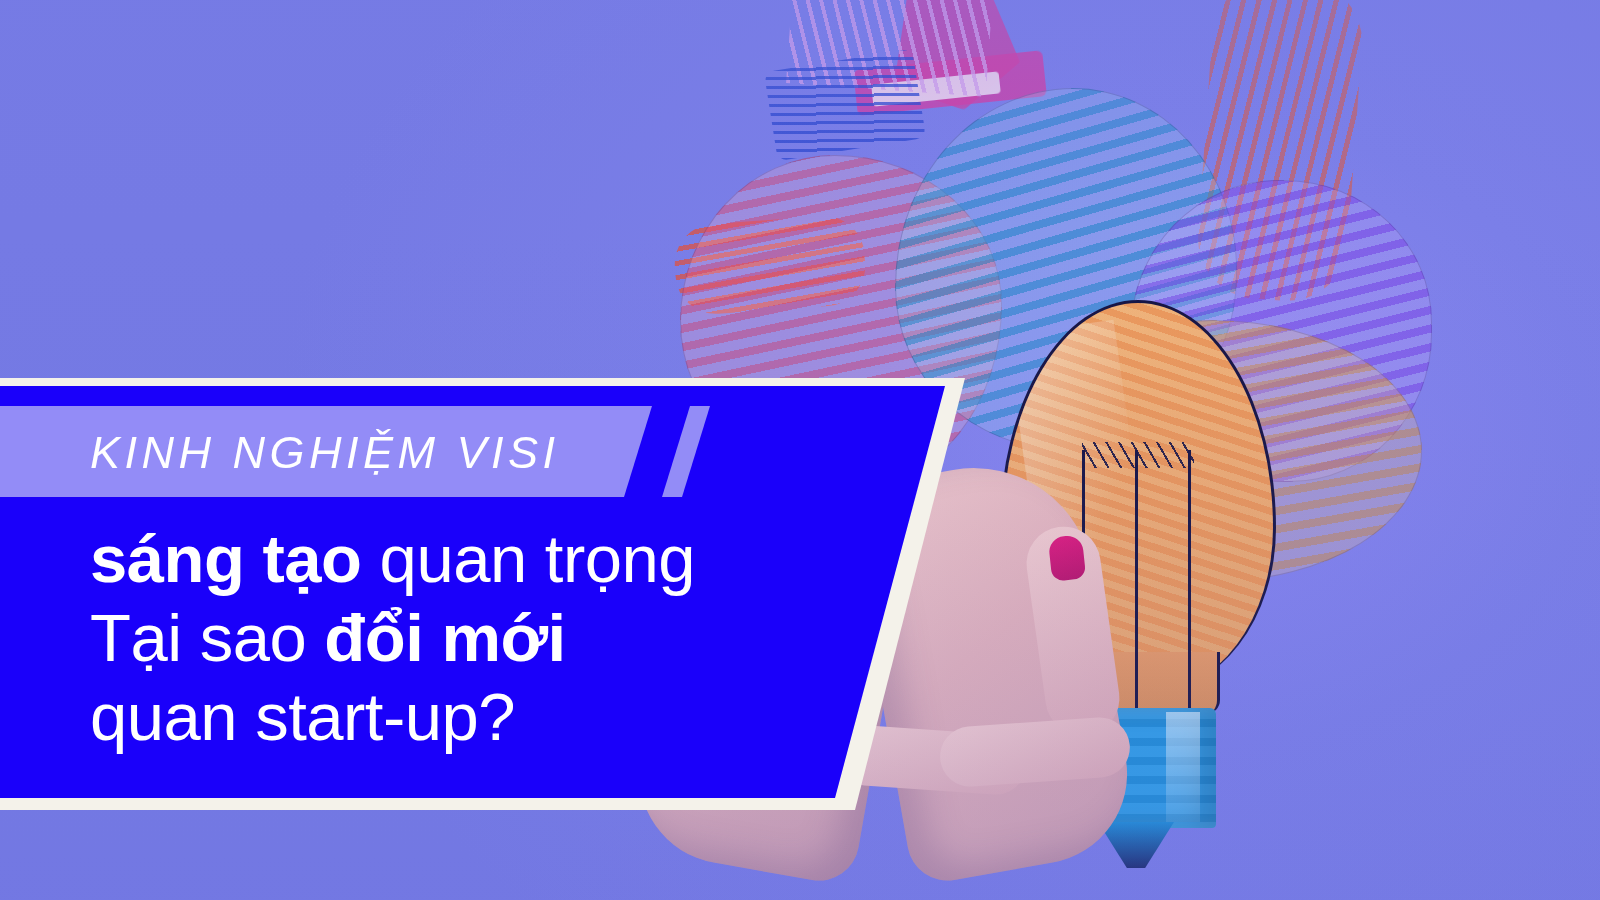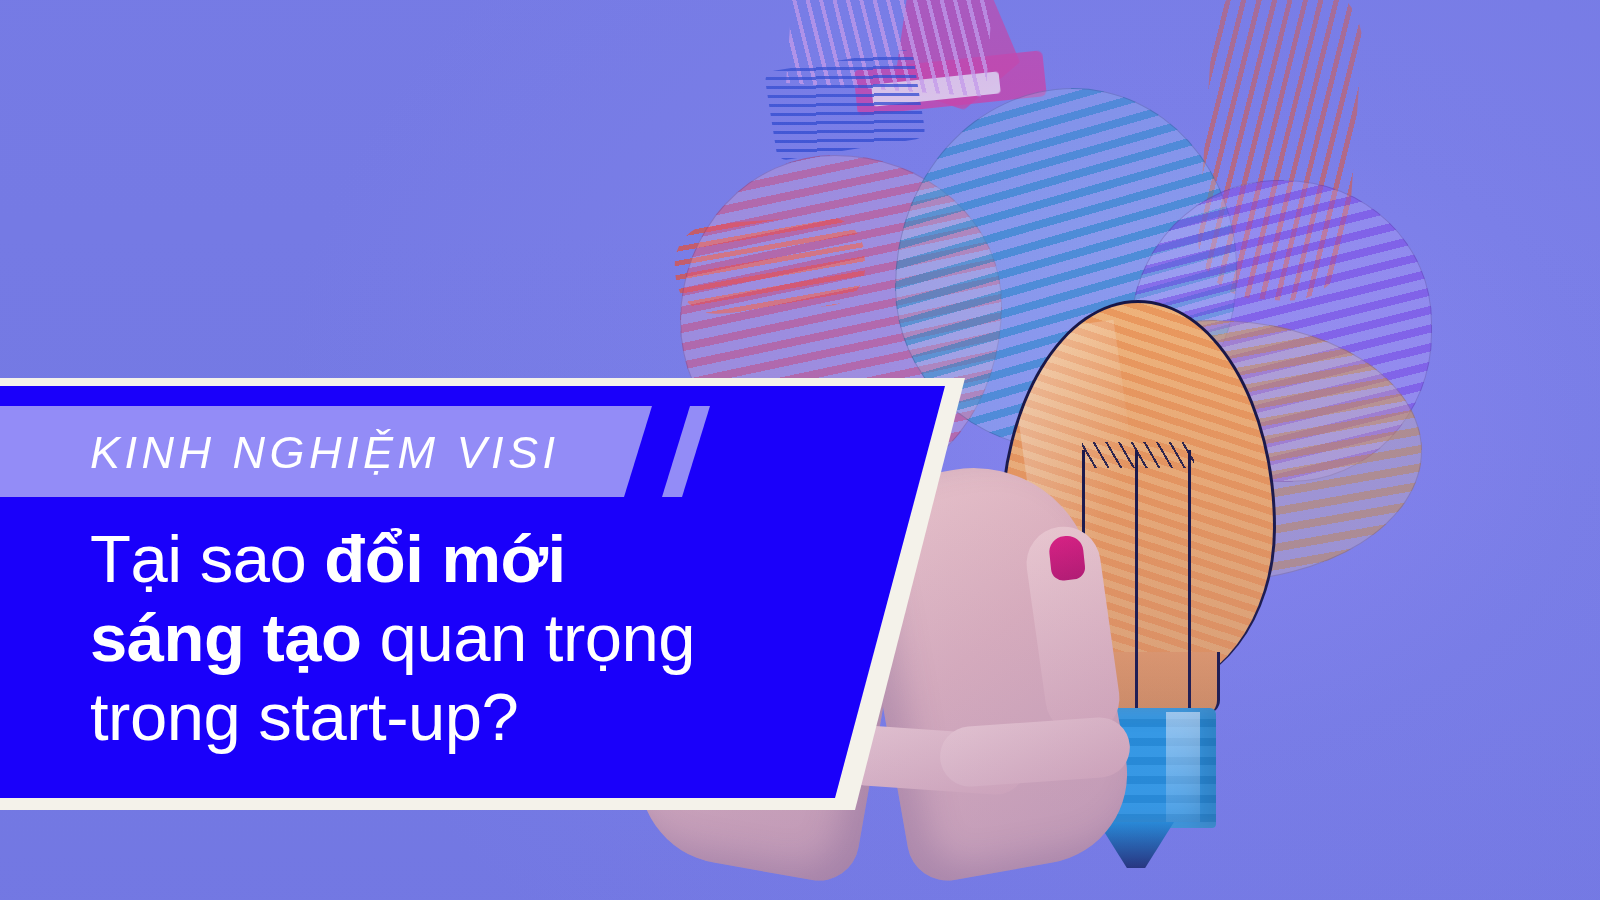--- a/index.html
+++ b/index.html
@@ -176,18 +176,18 @@
   <div class="bg-vign"></div>
 
   <div class="banner-stroke"></div>
   <div class="banner"></div>
   <div class="kicker-band"></div>
   <div class="kicker-slash"></div>
 
   <div class="kicker-text">KINH NGHIỆM VISI</div>
 
   <div class="headline">
+    <div><b>sáng tạo</b><span> quan trọng</span></div>
     <div><span>Tại sao </span><b>đổi mới</b></div>
-    <div><b>sáng tạo</b><span> quan trọng</span></div>
-    <div><span>trong start-up?</span></div>
+    <div><span>quan start-up?</span></div>
   </div>
 
 </div>
 
 </body></html>

